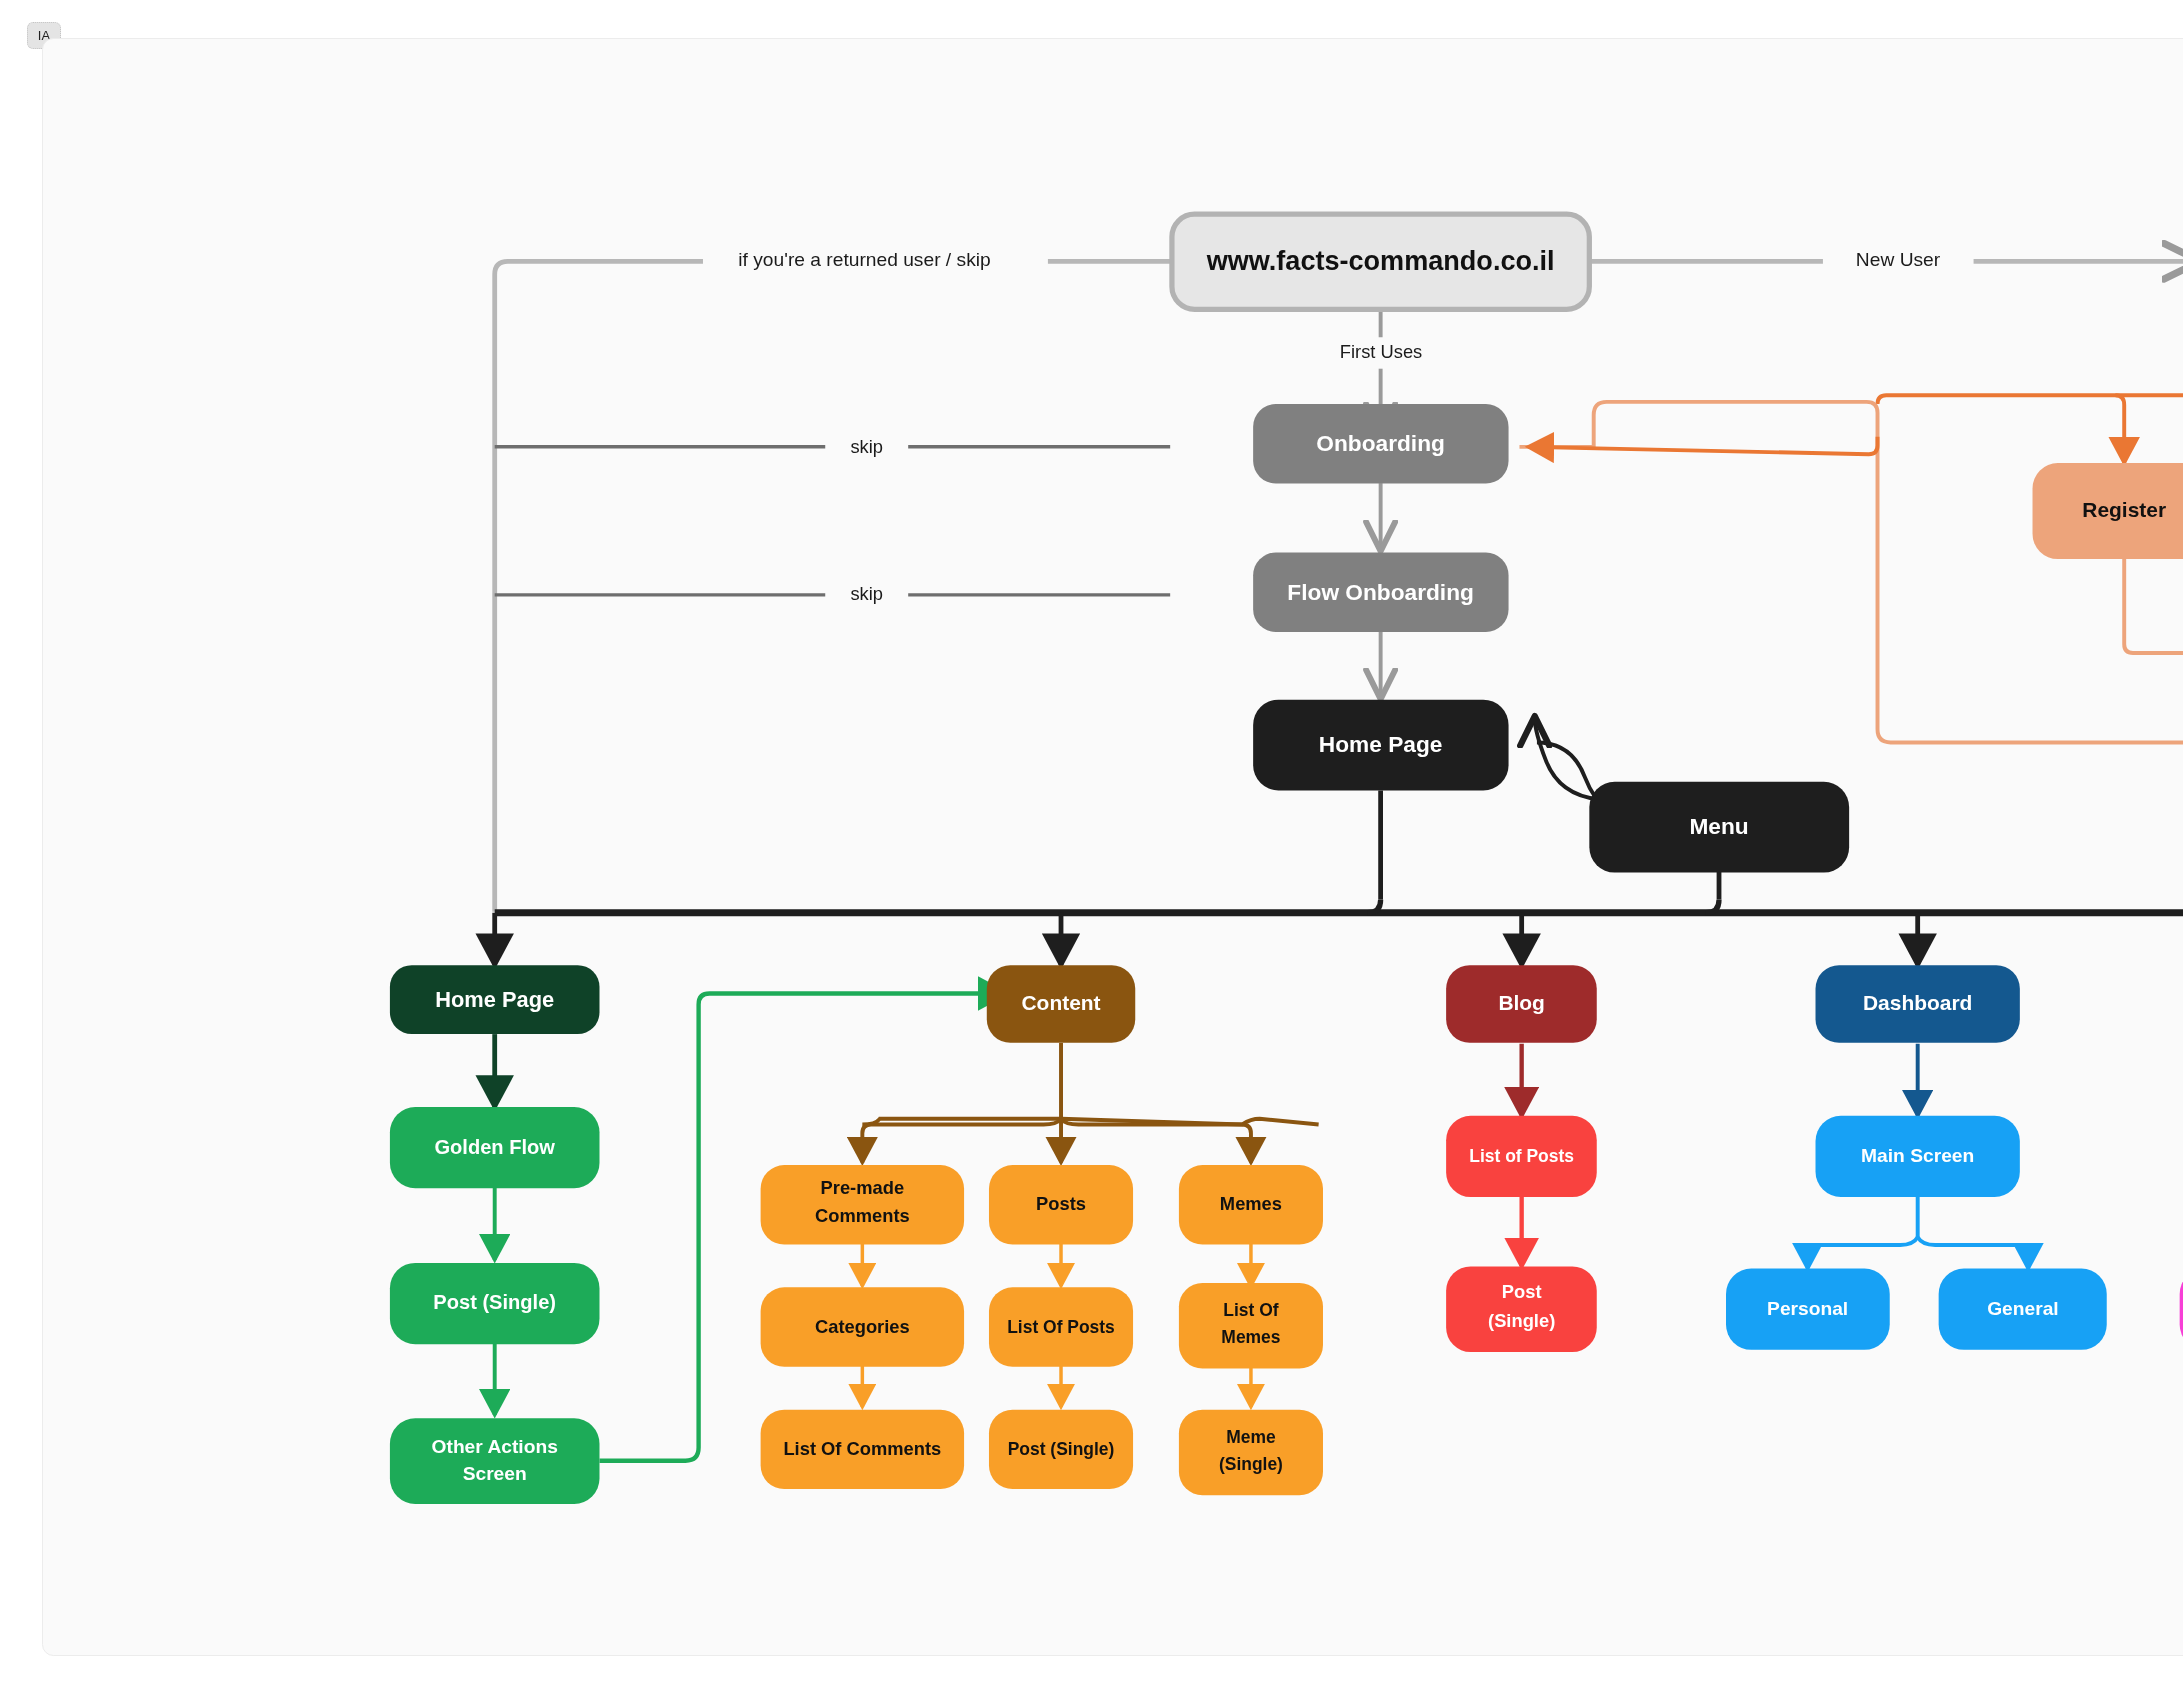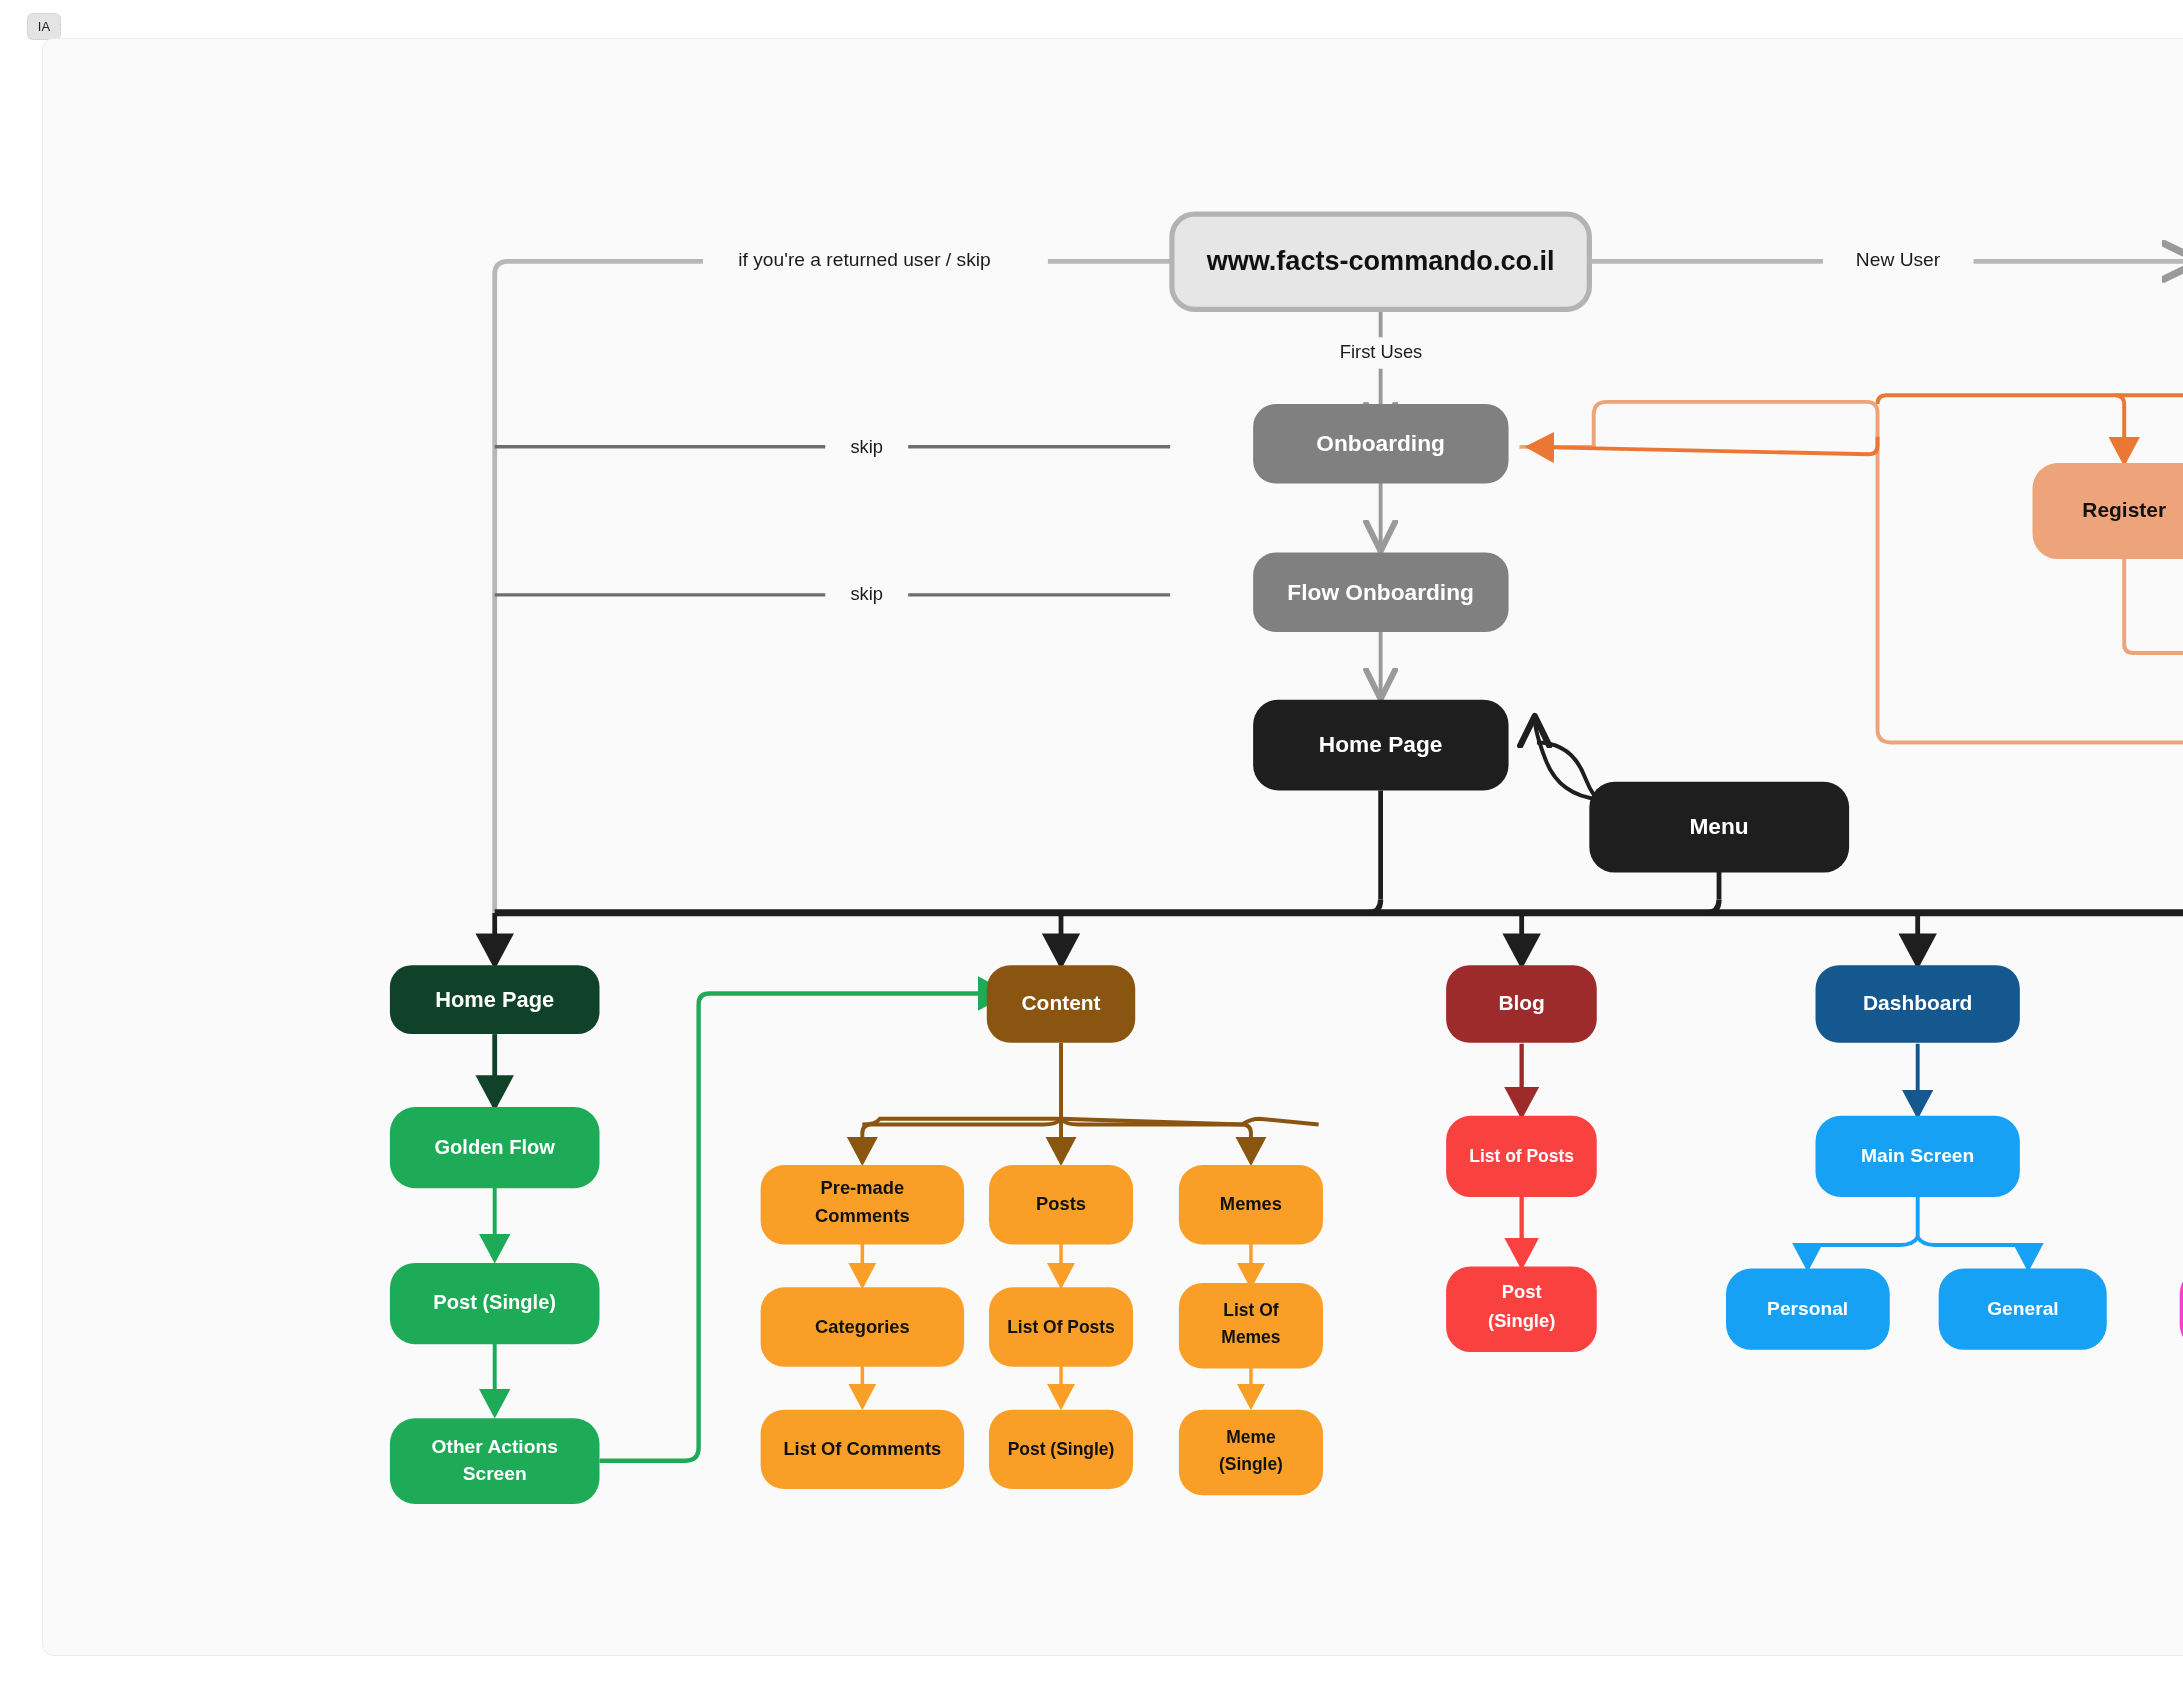--- a/index.html
+++ b/index.html
@@ -1,20 +1,20 @@
 <!DOCTYPE html>
 <html style="font-size:7px"><head>
 <meta charset="utf-8">
 <style>
   html,body{margin:0;padding:0;background:#ffffff;}
   body{font-family:"Liberation Sans",sans-serif;}
   #stage{position:relative;width:3266px;height:1691px;background:#ffffff;overflow:hidden;}
   #canvas{position:absolute;left:42px;top:38px;width:3182px;height:1616px;
           background:#fafafa;border:0.9px solid #ececec;border-radius:11.4px;}
-  #tagchip{position:absolute;left:27px;top:13px;width:32px;height:24.5px;
+  #tagchip{position:absolute;left:27px;top:22px;width:32px;height:24.5px;
            background:#e4e4e4;border:0.9px dotted #c4c4c4;border-radius:6.1px;
            display:flex;align-items:center;justify-content:center;
            font-size:13px;font-weight:400;color:#222;letter-spacing:0.2px;}
   svg#flow{position:absolute;left:0;top:0;width:3266px;height:1691px;}
   .nodeLabel{font-family:"Liberation Sans",sans-serif;font-weight:bold;text-anchor:middle;dominant-baseline:middle;}
   .edgeLabel{font-family:"Liberation Sans",sans-serif;text-anchor:middle;dominant-baseline:middle;fill:#1b1b1b;}
 </style>
 </head>
 <body>
 

